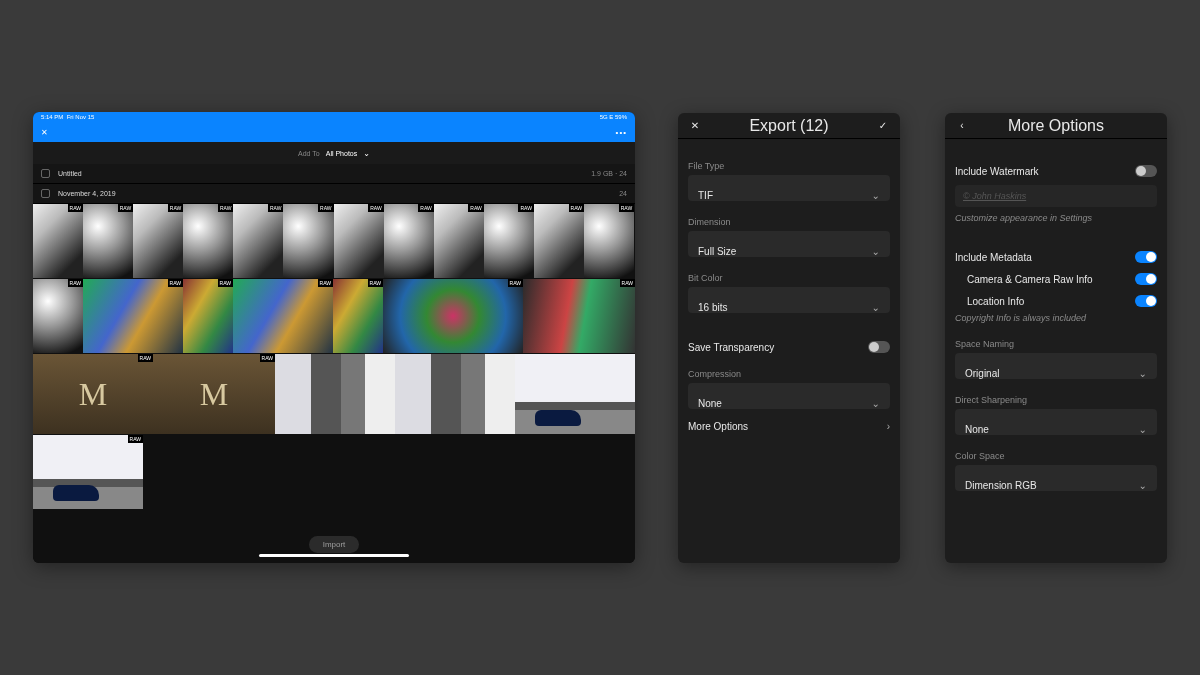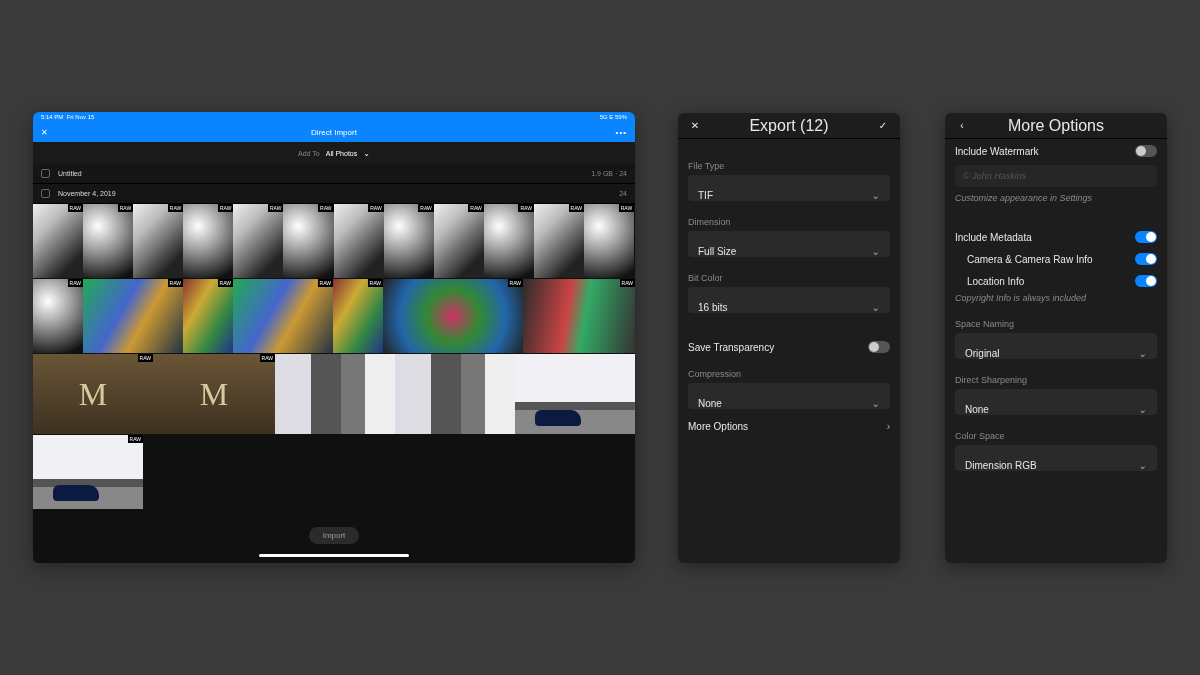--- a/index.html
+++ b/index.html
@@ -119,21 +119,21 @@
   .colorC{ background:linear-gradient(100deg,#2b2b2b,#c44 40%,#3a6 55%,#333);}
   .metalM{ background:linear-gradient(180deg,#6a5536,#3d3120); position:relative;}
   .metalM::after{content:"M";position:absolute;left:50%;top:50%;transform:translate(-50%,-50%);color:#d8c9a0;font-family:serif;font-size:32px;font-weight:300;}
   .building{ background:linear-gradient(90deg,#dcdce2 0 30%,#555 30% 55%,#777 55% 75%,#eee 75%);}
   .car{ background:linear-gradient(180deg,#f0f0f5 0 60%,#555 60% 70%,#888 70%); position:relative;}
   .car::after{content:"";position:absolute;bottom:8px;left:20px;width:46px;height:16px;background:#0a1a40;border-radius:6px 10px 4px 4px;}
   .graff{ background:radial-gradient(circle,#c36,#383,#26a,#222);}
 
   .bottombar{
     position:absolute; bottom:6px; left:50%; transform:translateX(-50%);
-    display:flex; flex-direction:column; align-items:center; gap:10px;
+    display:flex; flex-direction:column; align-items:center; gap:1px;
   }
   .import-btn{
     background:#2b2b2b;color:#9e9e9e;
     font-size:8px; padding:4px 14px; border-radius:10px;
   }
   .homebar{ width:150px;height:3px;background:#fff;border-radius:2px;}
 
   
   .panel {
     position:absolute;
@@ -189,40 +189,39 @@
   .more-row{
     display:flex;align-items:center;
     padding:12px 0 0;
     font-size:10px;
     cursor:pointer;
   }
   .more-row .chev{margin-left:auto;color:#aaa;}
   .muted-box{
     background:#262626;border-radius:4px;height:22px;
     display:flex;align-items:center;padding:0 8px;
-    color:#555;font-style:italic;font-size:9px;margin-top:8px;
+    color:#555;font-style:italic;font-size:9px;margin-top:8px;text-decoration:underline;
   }
   .hint{ color:#8a8a8a; font-size:9px; font-style:italic; margin-top:6px;}
 
   .export-panel{ left:678px; }
   .options-panel{ left:945px; }
 </style>
 </head>
 <body>
 
 <div class="import-panel">
 
   <div class="statusbar">
     <span><span>5:14 PM</span>&nbsp;&nbsp;<span>Fri Nov 15</span></span>
     <span>5G E  59%</span>
   </div>
 
   <div class="titlebar">
     <span class="close">✕</span>
-    <span class="title">Direct Import</span>
     <span class="dots">•••</span>
   </div>
 
   <div class="addto">
     <span class="lbl">Add To</span>
     <span class="val">All Photos</span>
     <span class="chev">⌄</span>
   </div>
 
   <div class="row-item">
@@ -365,21 +364,21 @@
   </div>
 </div>
 
 <div class="panel options-panel">
   <div class="panel-header">
     <span class="icn">‹</span>
     <span class="ptitle">More Options</span>
     <span class="icn"></span>
   </div>
   <div class="panel-body">
-    <div class="switch-row" style="margin-top:0">
+    <div class="switch-row" style="margin-top:20px">
       <span class="grow">Include Watermark</span>
       <span class="toggle"></span>
     </div>
     <div class="muted-box">© John Haskins</div>
     <div class="hint">Customize appearance in Settings</div>
 
     <div class="switch-row">
       <span class="grow">Include Metadata</span>
       <span class="toggle on"></span>
     </div>

